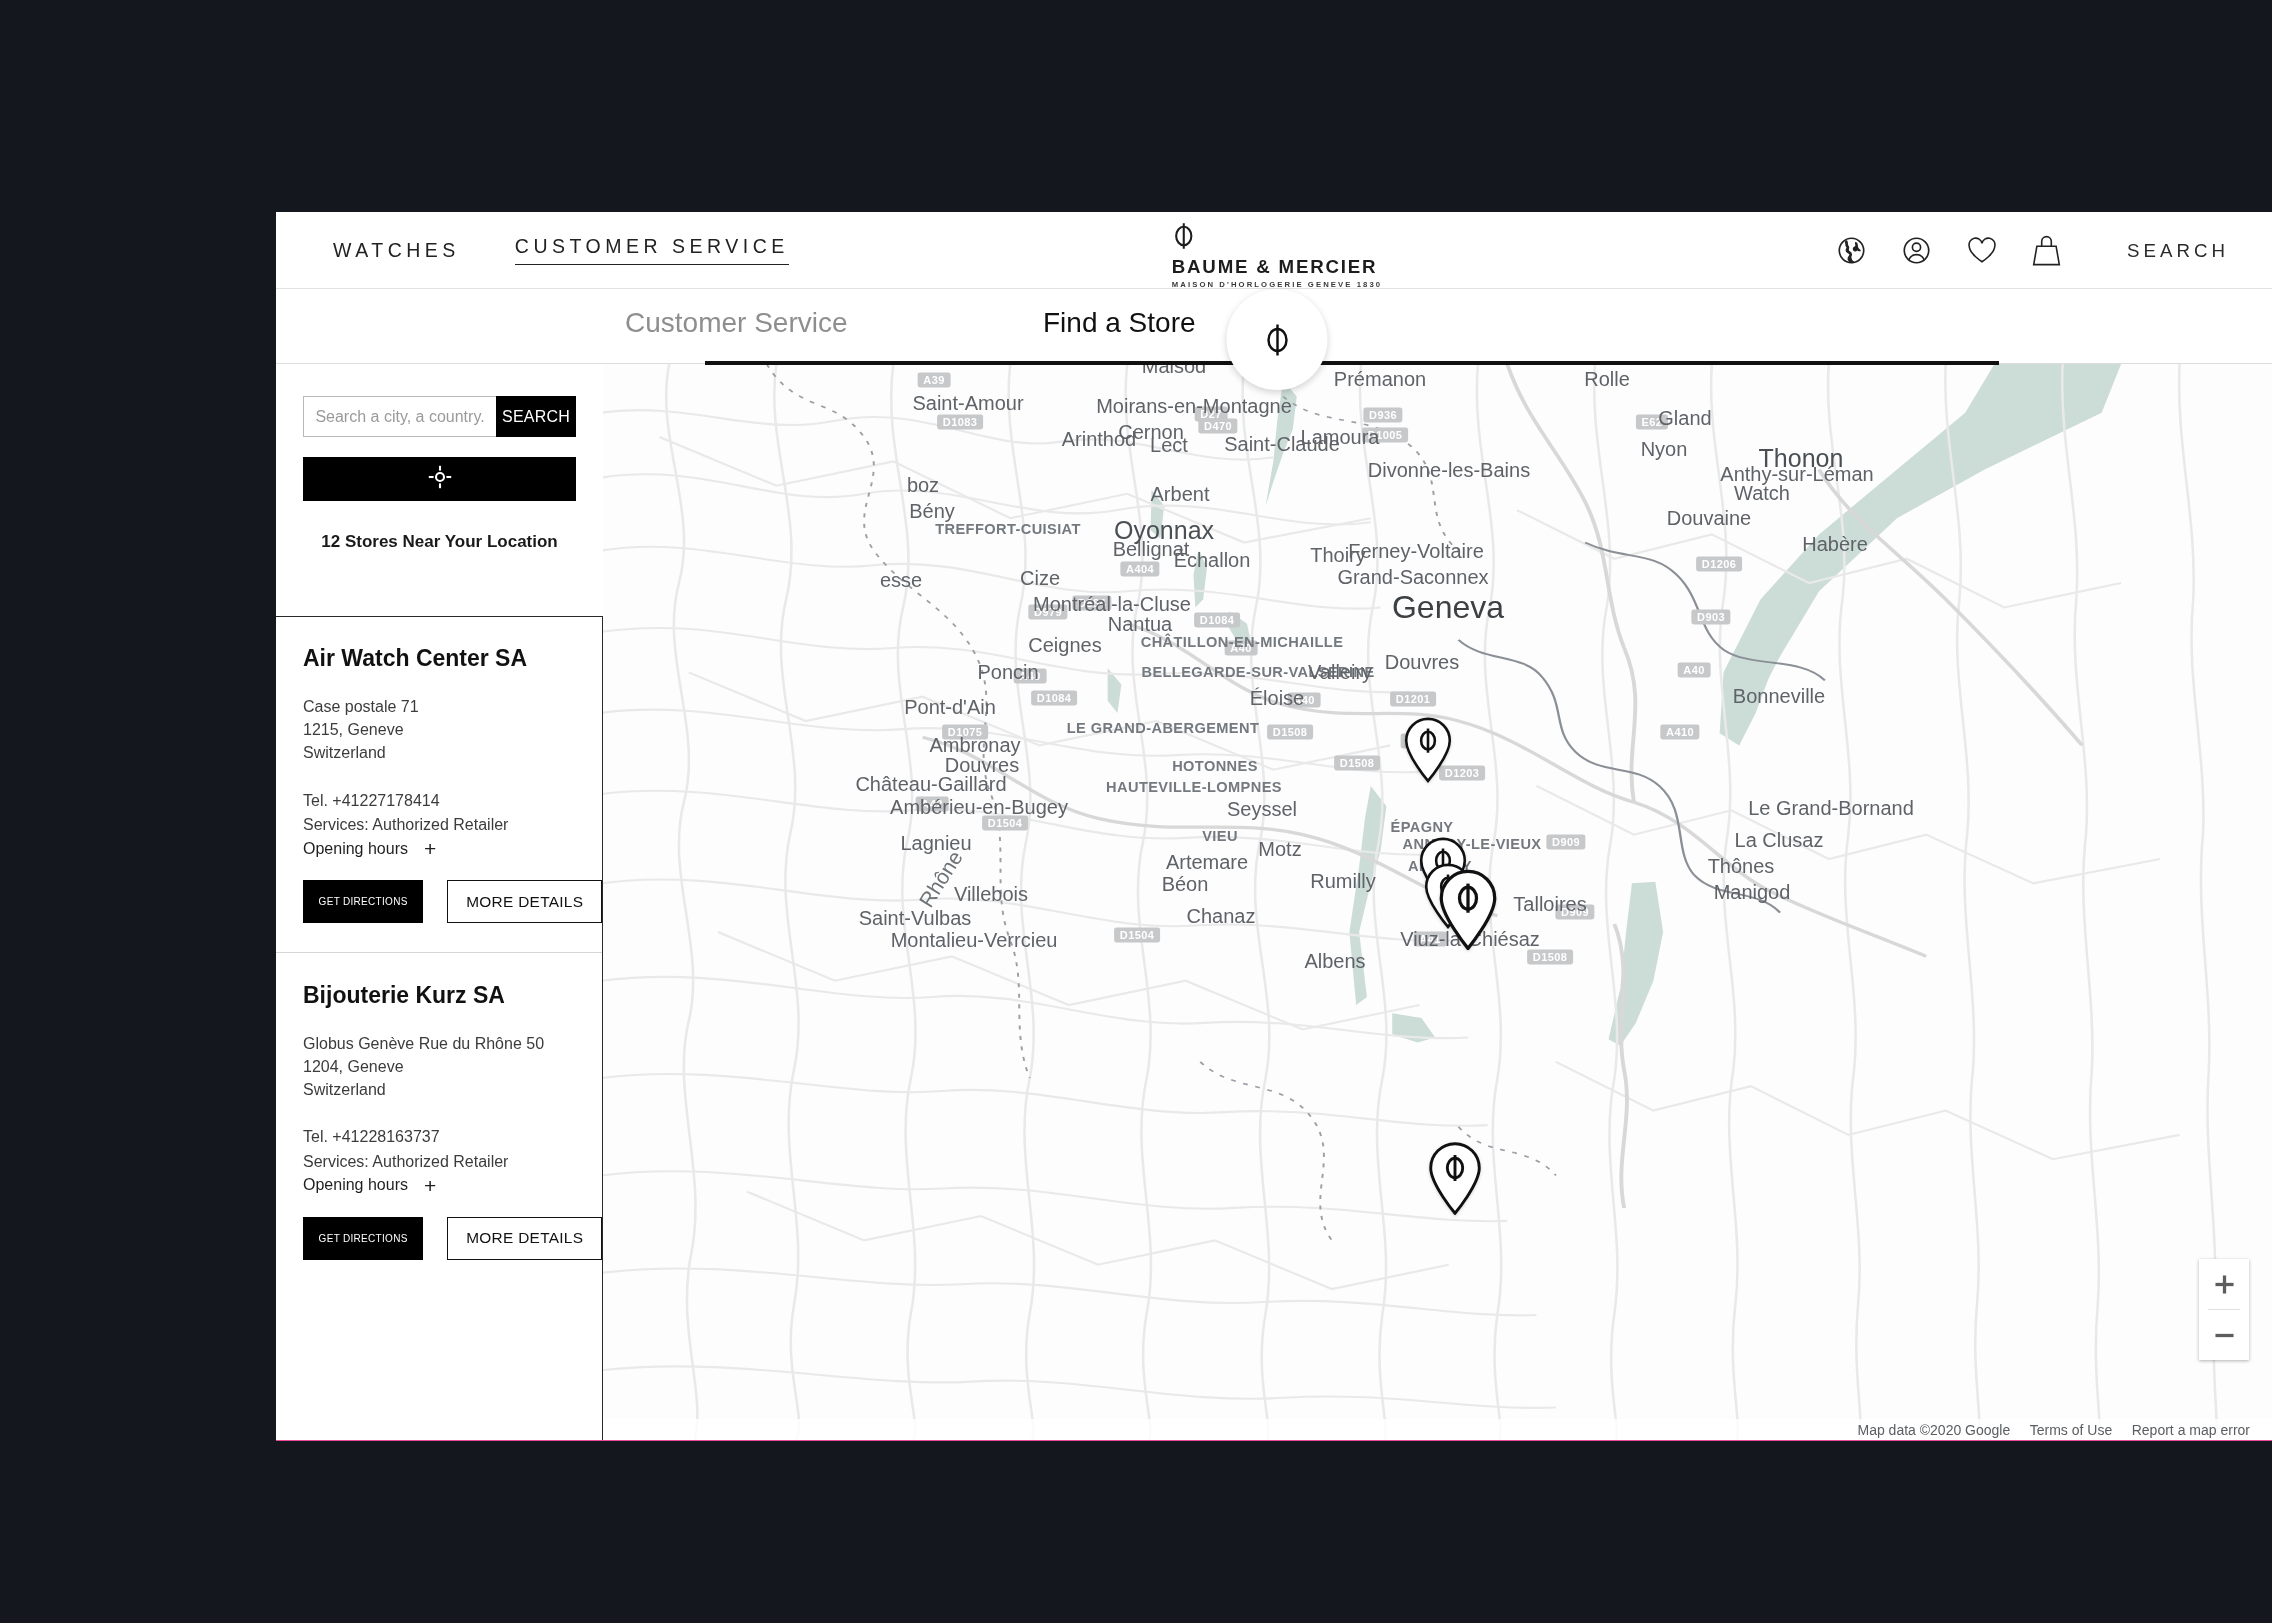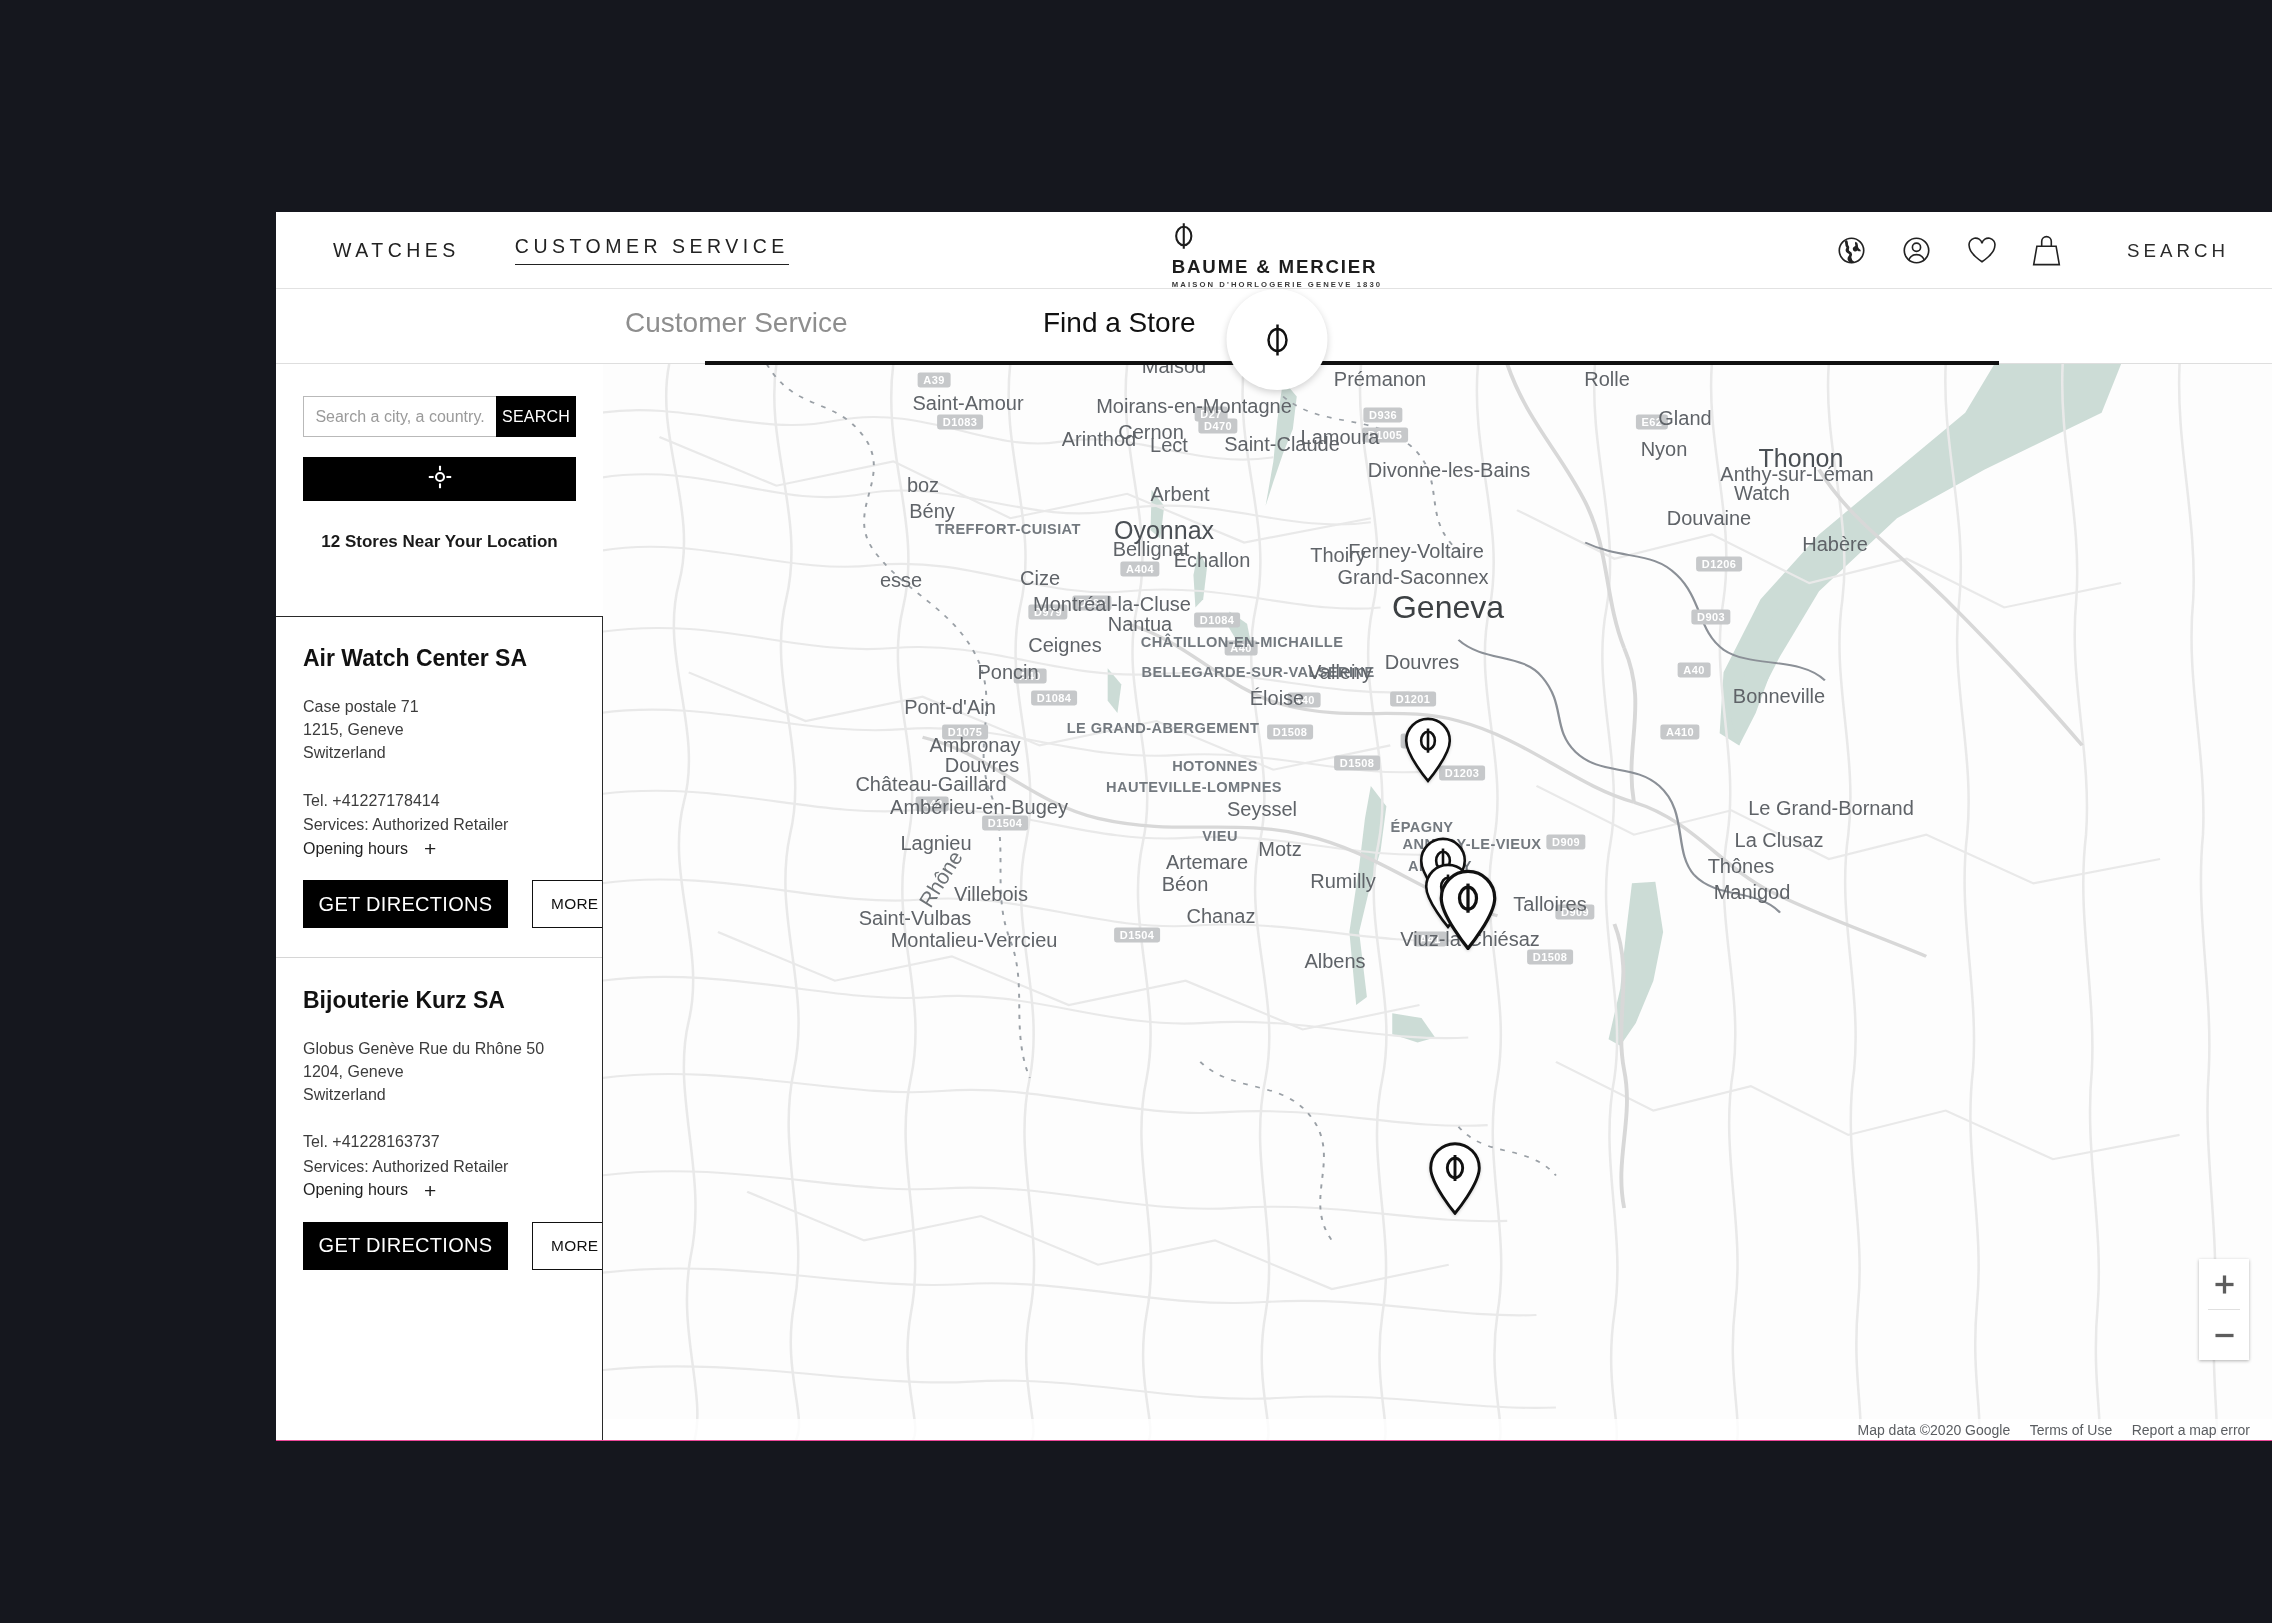--- a/index.html
+++ b/index.html
@@ -166,21 +166,21 @@
   .store-addr { font-size: 16px; color: #3c3c3c; line-height: 1.45; }
   .store-meta { margin-top: 24px; font-size: 16px; color: #3c3c3c; line-height: 1.55; }
   .hours-row {
     display: flex; align-items: center; gap: 16px;
     font-size: 16px; color: #1f1f1f; cursor: pointer;
   }
   .plus-sign { font-size: 21px; color: #1f1f1f; line-height: 1; }
   .btn-row { margin-top: 21px; display: flex; gap: 24px; padding-bottom: 4.9px; }
   .btn-dark {
     background: #000; color: #fff; border: 0.8px solid #000;
-    font-size: 20px; letter-spacing: 0.3px; padding: 11.4px 14.6px; cursor: pointer;
+    font-size: 10px; letter-spacing: 0.3px; padding: 11.4px 14.6px; cursor: pointer;
     font-family: "Liberation Sans", sans-serif; white-space: nowrap;
   }
   .btn-outline {
     background: #fff; color: #111; border: 0.8px solid #111;
     font-size: 15.4px; letter-spacing: 0.3px; padding: 11.4px 18px; cursor: pointer;
     font-family: "Liberation Sans", sans-serif; white-space: nowrap;
   }
 
   
   .logo-bubble {

